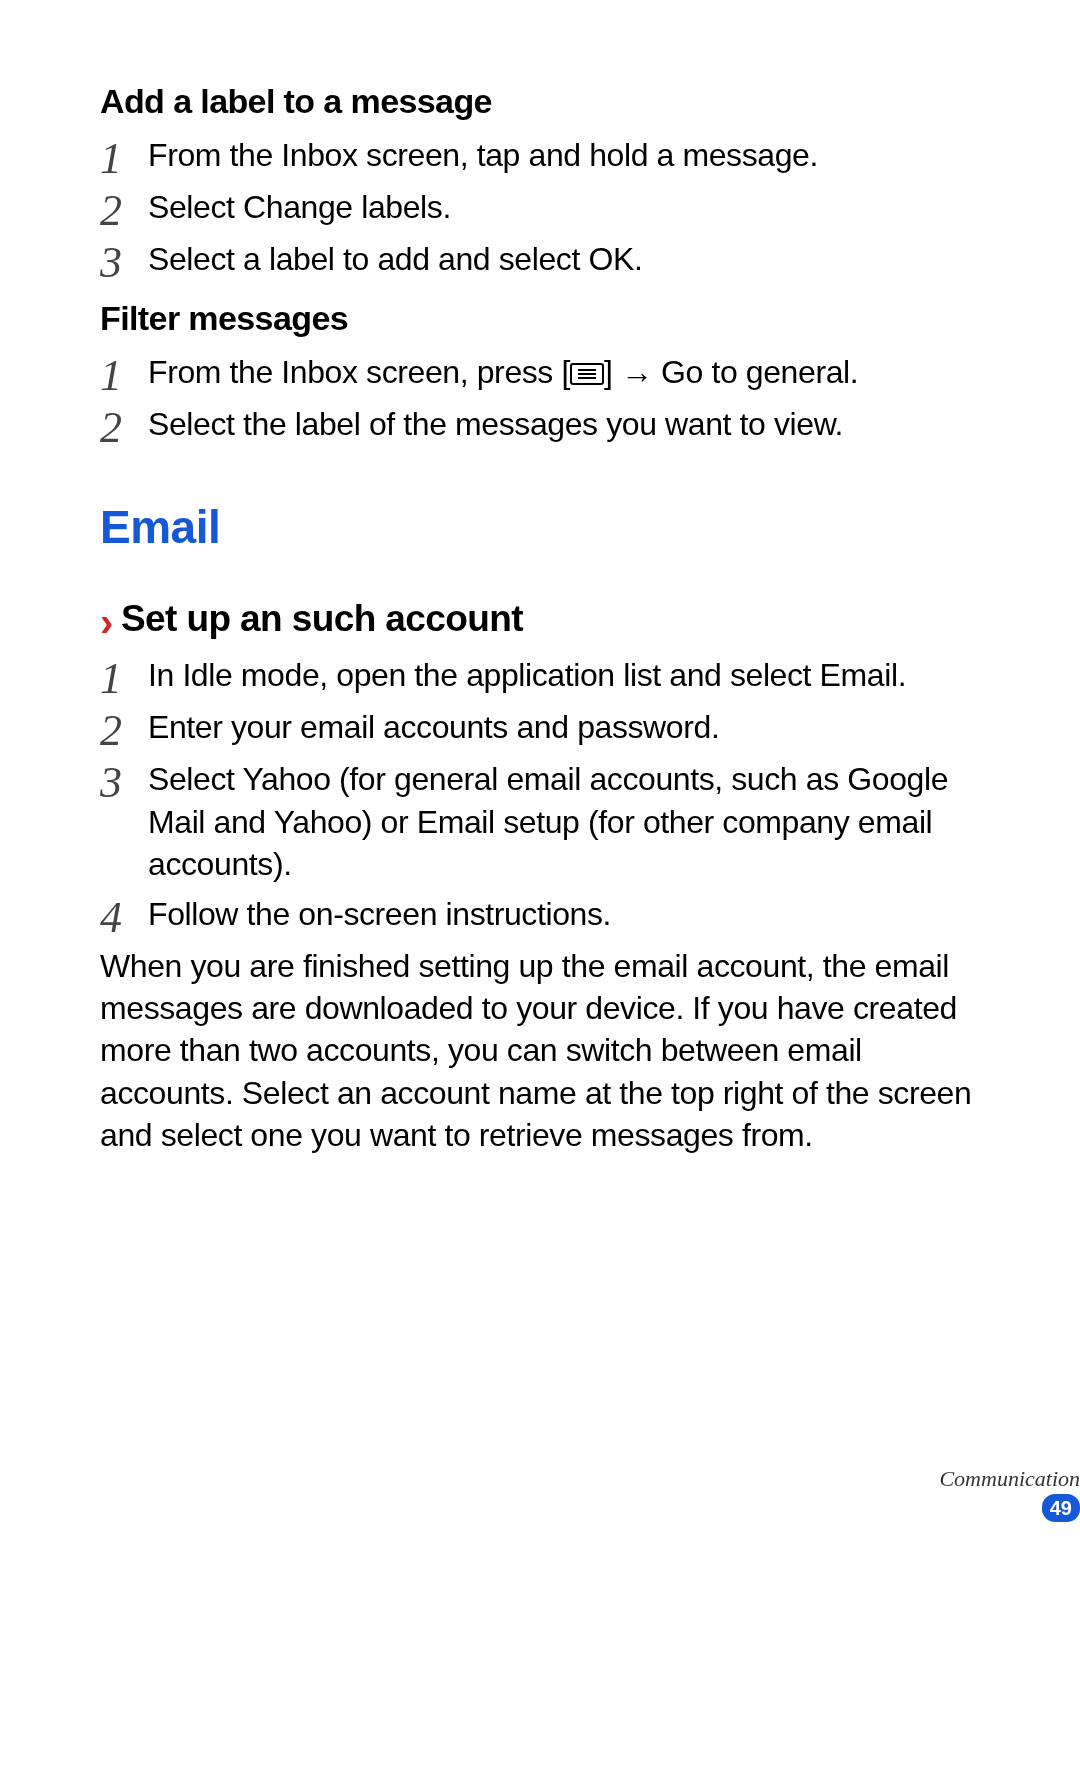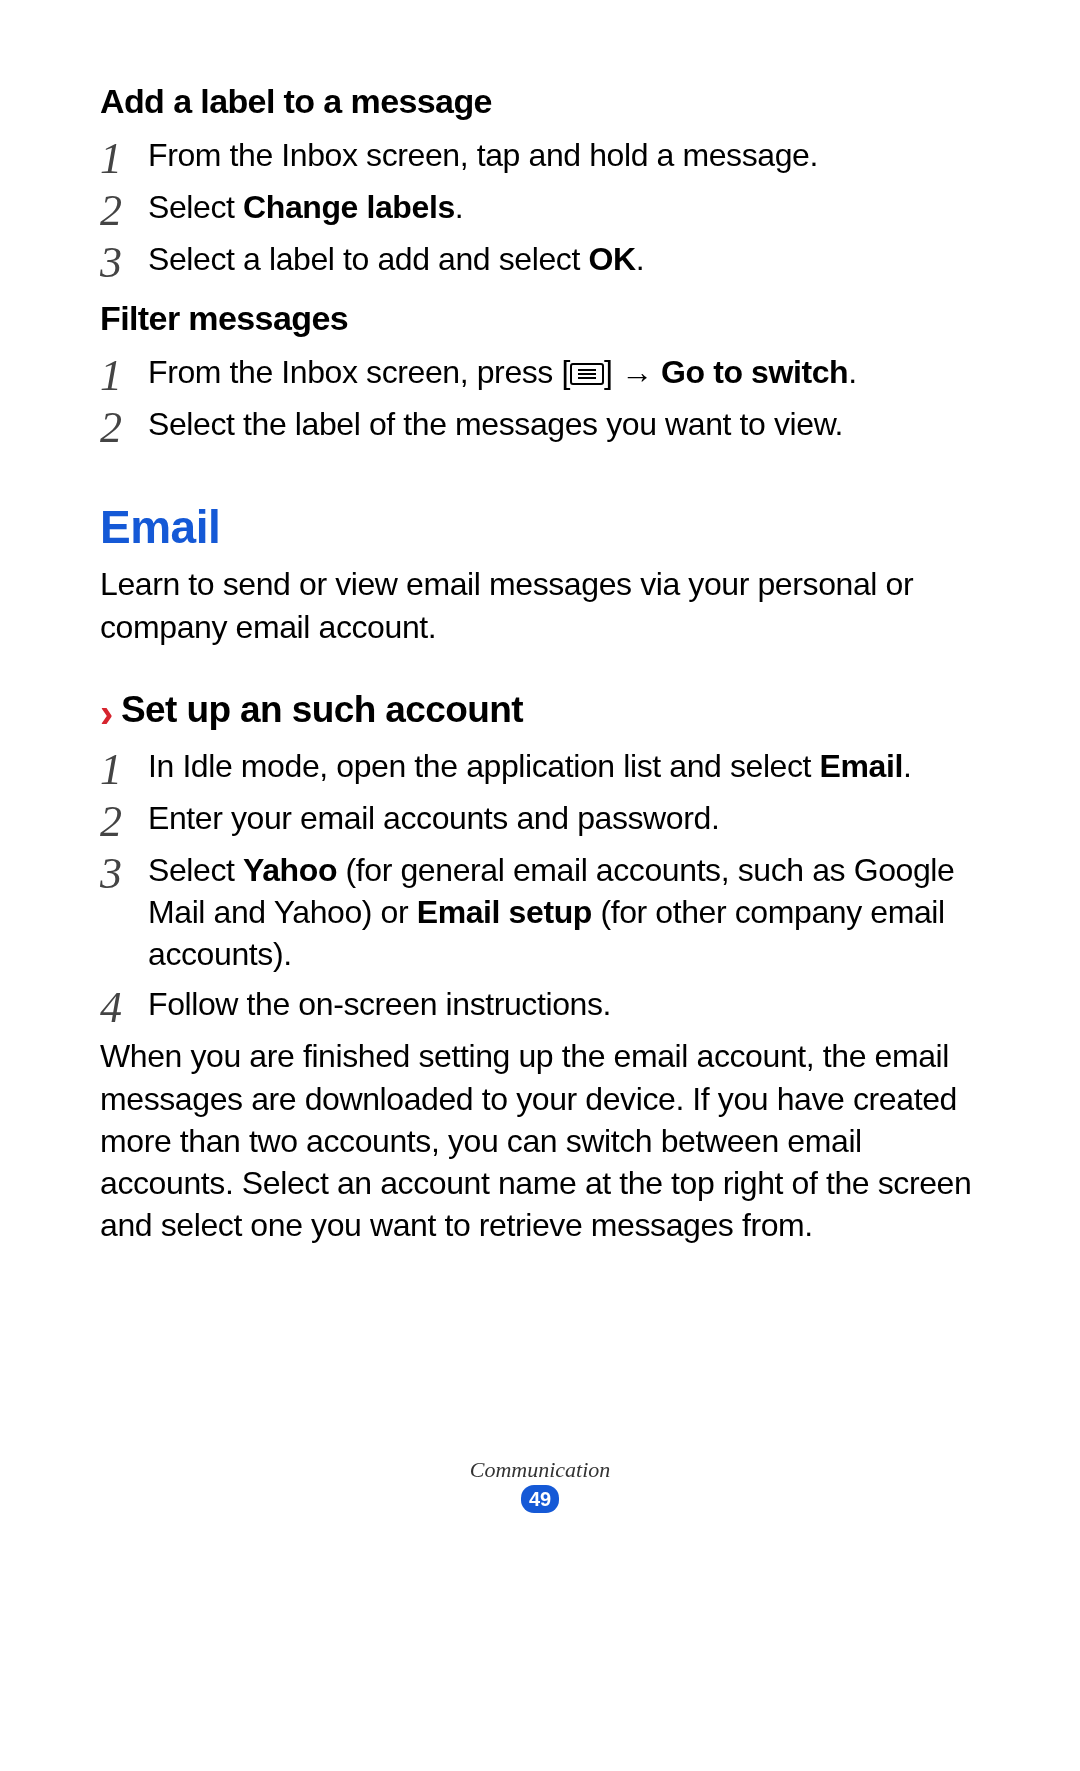--- a/index.html
+++ b/index.html
@@ -80,32 +80,32 @@
     left: 0;
     top: -4px;
     font-family: "Times New Roman", Georgia, serif;
     font-style: italic;
     font-size: 44px;
     font-weight: 400;
     color: #444;
     width: 40px;
     text-align: left;
   }
-  .bold { font-weight: 700; }
+  .bold { font-weight: 400; }
   .menu-icon {
     display: inline-block;
     vertical-align: -2px;
   }
   .menu-icon svg { display: block; }
   .footer {
     position: absolute;
-    bottom: 70px;
+    bottom: 61px;
     left: 0;
     width: 100%;
-    text-align: center;
+    text-align: right;
   }
   .footer-label {
     font-family: "Times New Roman", Georgia, serif;
     font-style: italic;
     font-size: 22px;
     color: #333;
     margin-bottom: 2px;
     letter-spacing: 0;
   }
   .page-num-box {
@@ -141,29 +141,28 @@
     </ol>
 
     <div class="h3" style="margin-top:14px;">Filter messages</div>
     <ol class="steps">
       <li>
         <span>From the Inbox screen, press [</span><span class="menu-icon"><svg width="34" height="22" viewBox="0 0 34 22">
               <rect x="1" y="1" width="32" height="20" rx="2" fill="none" stroke="#000" stroke-width="2"></rect>
               <line x1="8" y1="7" x2="26" y2="7" stroke="#000" stroke-width="2"></line>
               <line x1="8" y1="11" x2="26" y2="11" stroke="#000" stroke-width="2"></line>
               <line x1="8" y1="15" x2="26" y2="15" stroke="#000" stroke-width="2"></line>
-            </svg></span><span>] → </span><span class="bold">Go to switch</span><span>.</span>
+            </svg></span><span>] → </span><span class="bold">Go to general</span><span>.</span>
       </li>
       <li>
         <span>Select the label of the messages you want to view.</span>
       </li>
     </ol>
 
     <div class="h2">Email</div>
-    <div class="para">Learn to send or view email messages via your personal or company email account.</div>
 
     <div class="sub-h-row">
       <span class="chev">›</span>
       <span class="sub-h">Set up an such account</span>
     </div>
 
     <ol class="steps">
       <li>
         <span>In Idle mode, open the application list and select </span><span class="bold">Email</span><span>.</span>
       </li>

